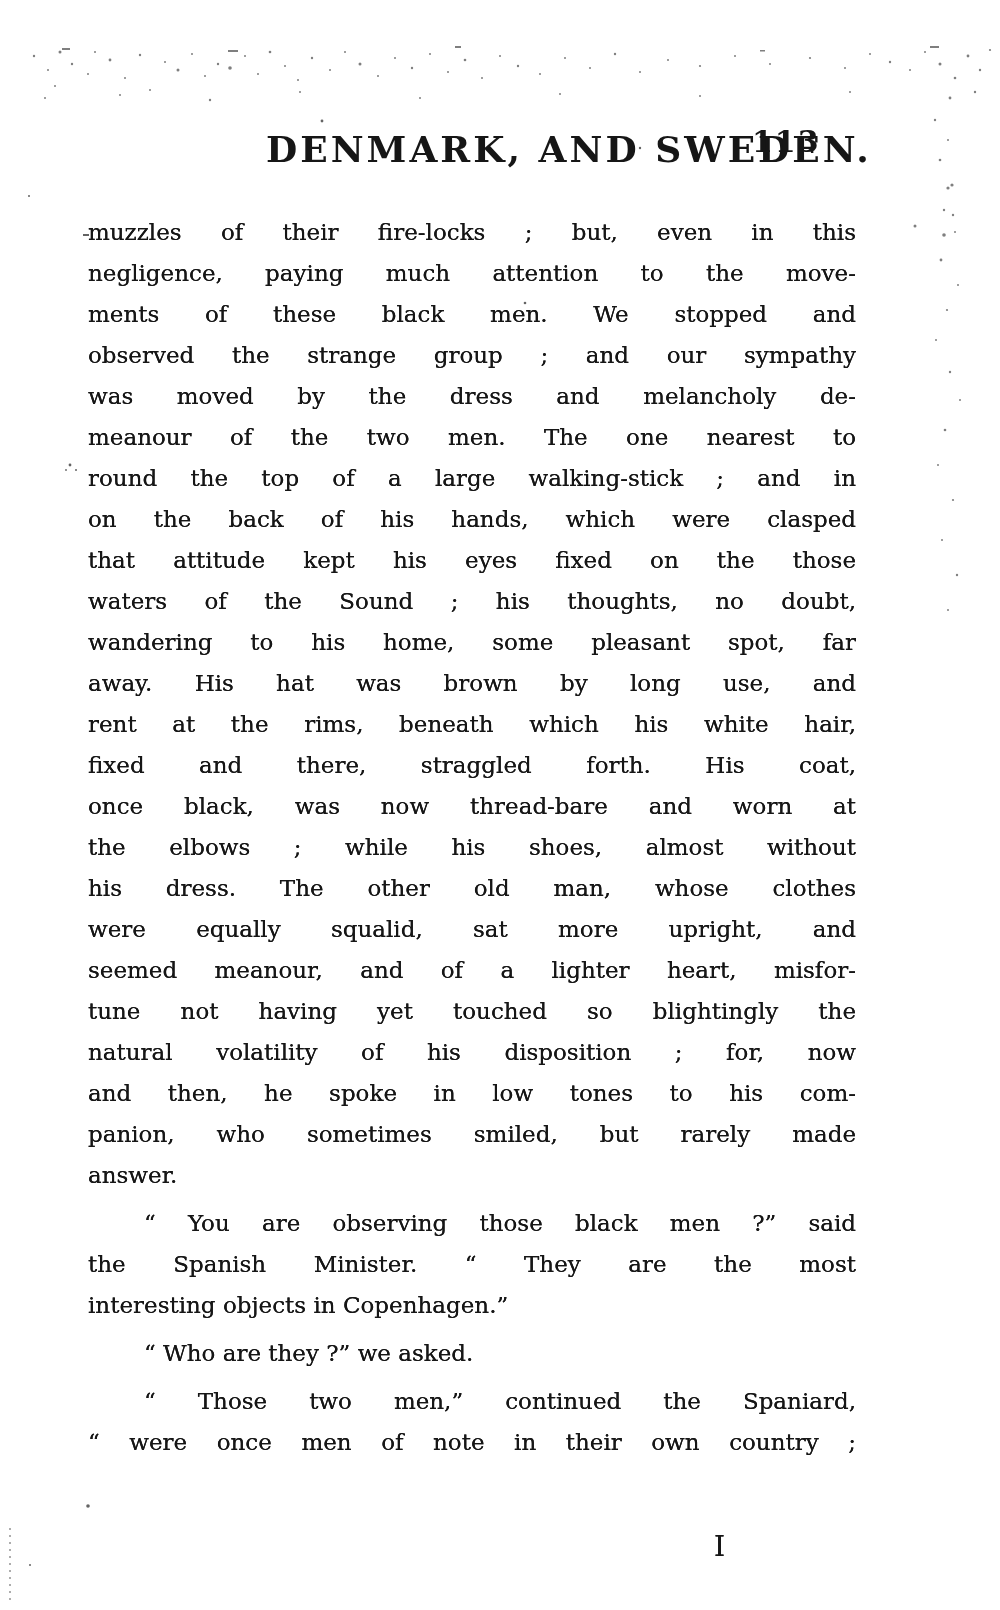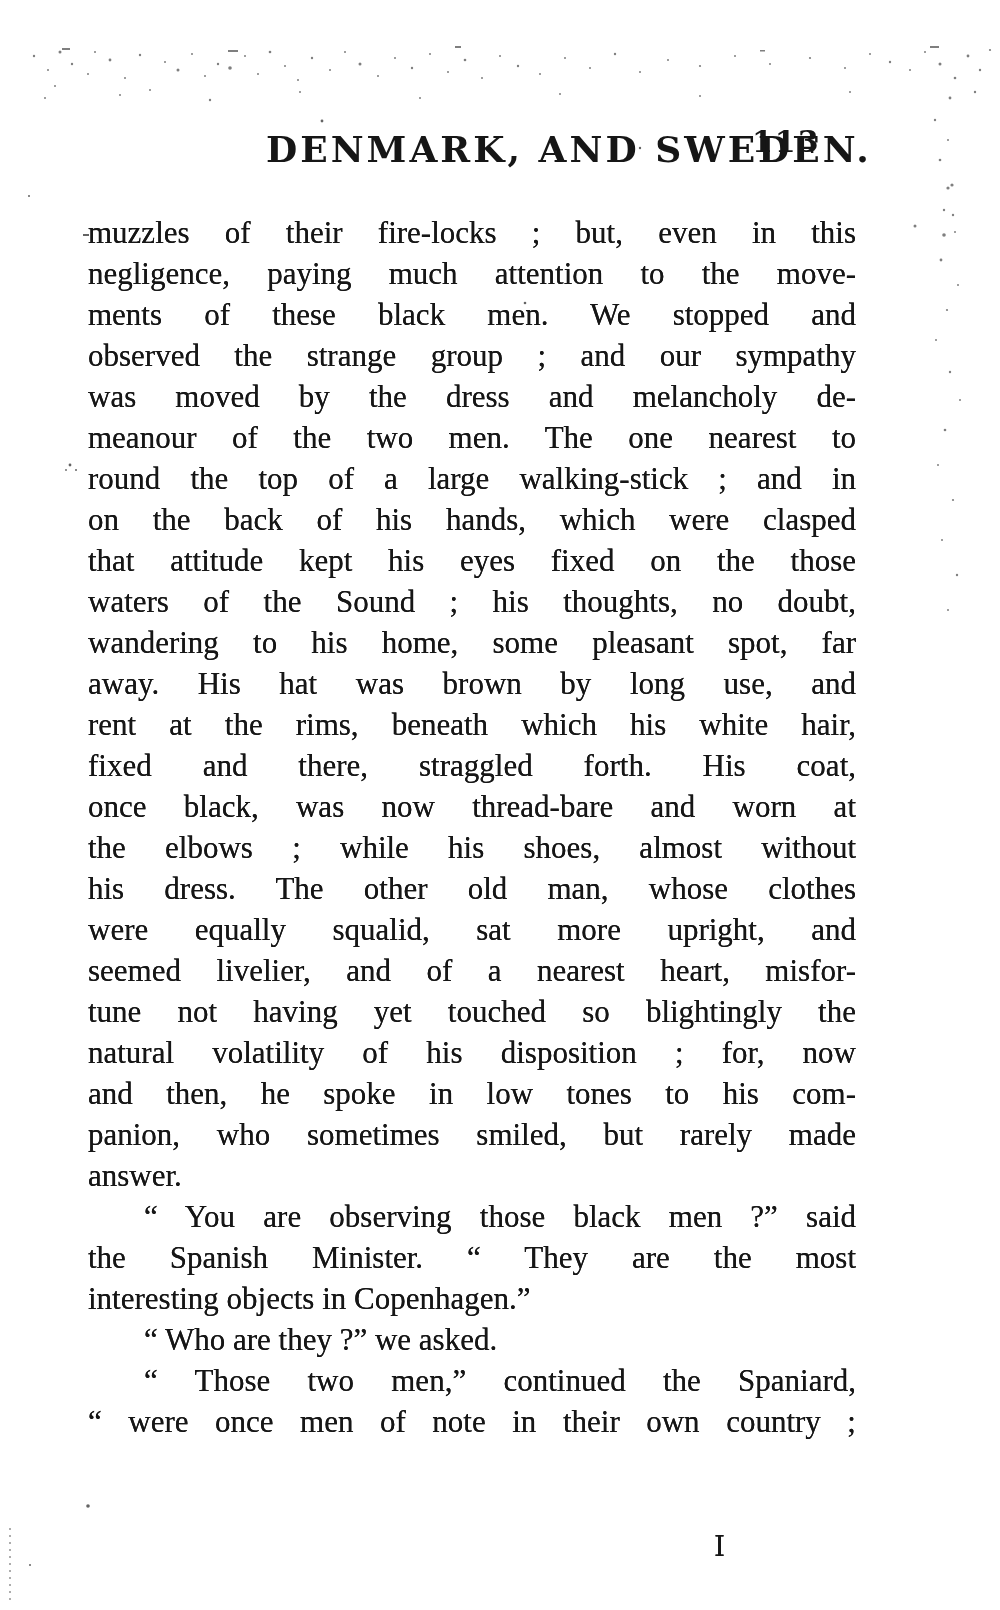--- a/index.html
+++ b/index.html
@@ -22,29 +22,28 @@
   }
   .page-num{
     position:absolute;left:752px;top:-4px;
     font-size:30px;font-weight:bold;letter-spacing:2px;
   }
   .body-text{
     position:absolute;top:212px;left:88px;width:768px;
   }
   .ln{
     height:41px;line-height:41px;
-    font-size:31px;
+    font-size:23px;
     white-space:nowrap;
     text-align:justify;
     text-align-last:justify;
     text-shadow:0 0 0.5px #1a1a1a;
-    font-family:Liberation Serif, serif;
   }
   .ln.nj{text-align:left;text-align-last:left;}
-  .ln.ind{padding-left:56px;}
+  .ln.ind{padding-left:56px;margin-top:7px;}
   .signature{
     position:absolute;left:714px;top:1530px;
     font-size:28px;letter-spacing:1px;
     text-shadow:0 0 0.5px #1a1a1a;
   }
   .noise{position:absolute;left:0;top:0;pointer-events:none;}
 </style>
 </head>
 <body>
 
@@ -67,21 +66,21 @@
     <div class="ln">that attitude kept his eyes fixed on the those</div>
     <div class="ln">waters of the Sound ; his thoughts, no doubt,</div>
     <div class="ln">wandering to his home, some pleasant spot, far</div>
     <div class="ln">away.  His hat was brown by long use, and</div>
     <div class="ln">rent at the rims, beneath which his white hair,</div>
     <div class="ln">fixed and there, straggled forth.  His coat,</div>
     <div class="ln">once black, was now thread-bare and worn at</div>
     <div class="ln">the elbows ; while his shoes, almost without</div>
     <div class="ln">his dress.  The other old man, whose clothes</div>
     <div class="ln">were equally squalid, sat more upright, and</div>
-    <div class="ln">seemed livelier, and of a nearest heart, misfor-</div>
+    <div class="ln">seemed meanour, and of a lighter heart, misfor-</div>
     <div class="ln">tune not having yet touched so blightingly the</div>
     <div class="ln">natural volatility of his disposition ; for, now</div>
     <div class="ln">and then, he spoke in low tones to his com-</div>
     <div class="ln">panion, who sometimes smiled, but rarely made</div>
     <div class="ln nj">answer.</div>
     <div class="ln ind">“ You are observing those black men ?” said</div>
     <div class="ln">the Spanish Minister.  “ They are the most</div>
     <div class="ln nj">interesting objects in Copenhagen.”</div>
     <div class="ln nj ind">“ Who are they ?”  we asked.</div>
     <div class="ln ind">“ Those two men,” continued the Spaniard,</div>

